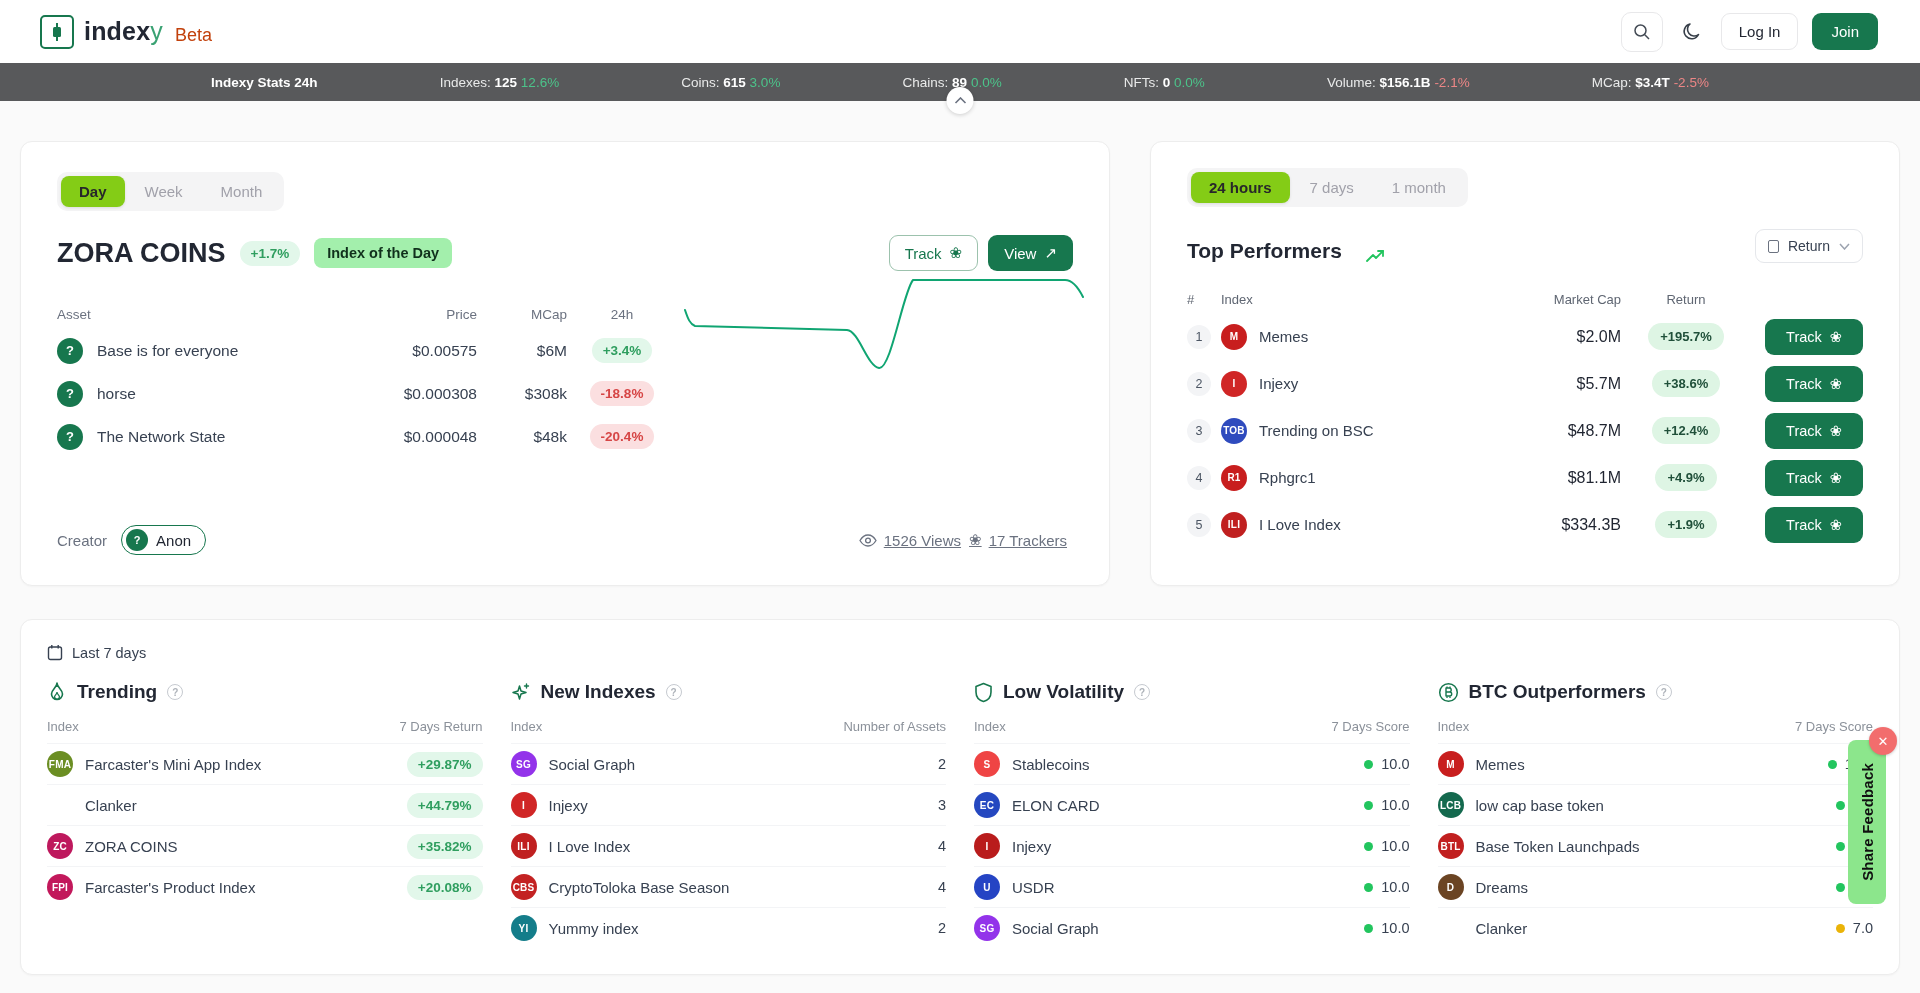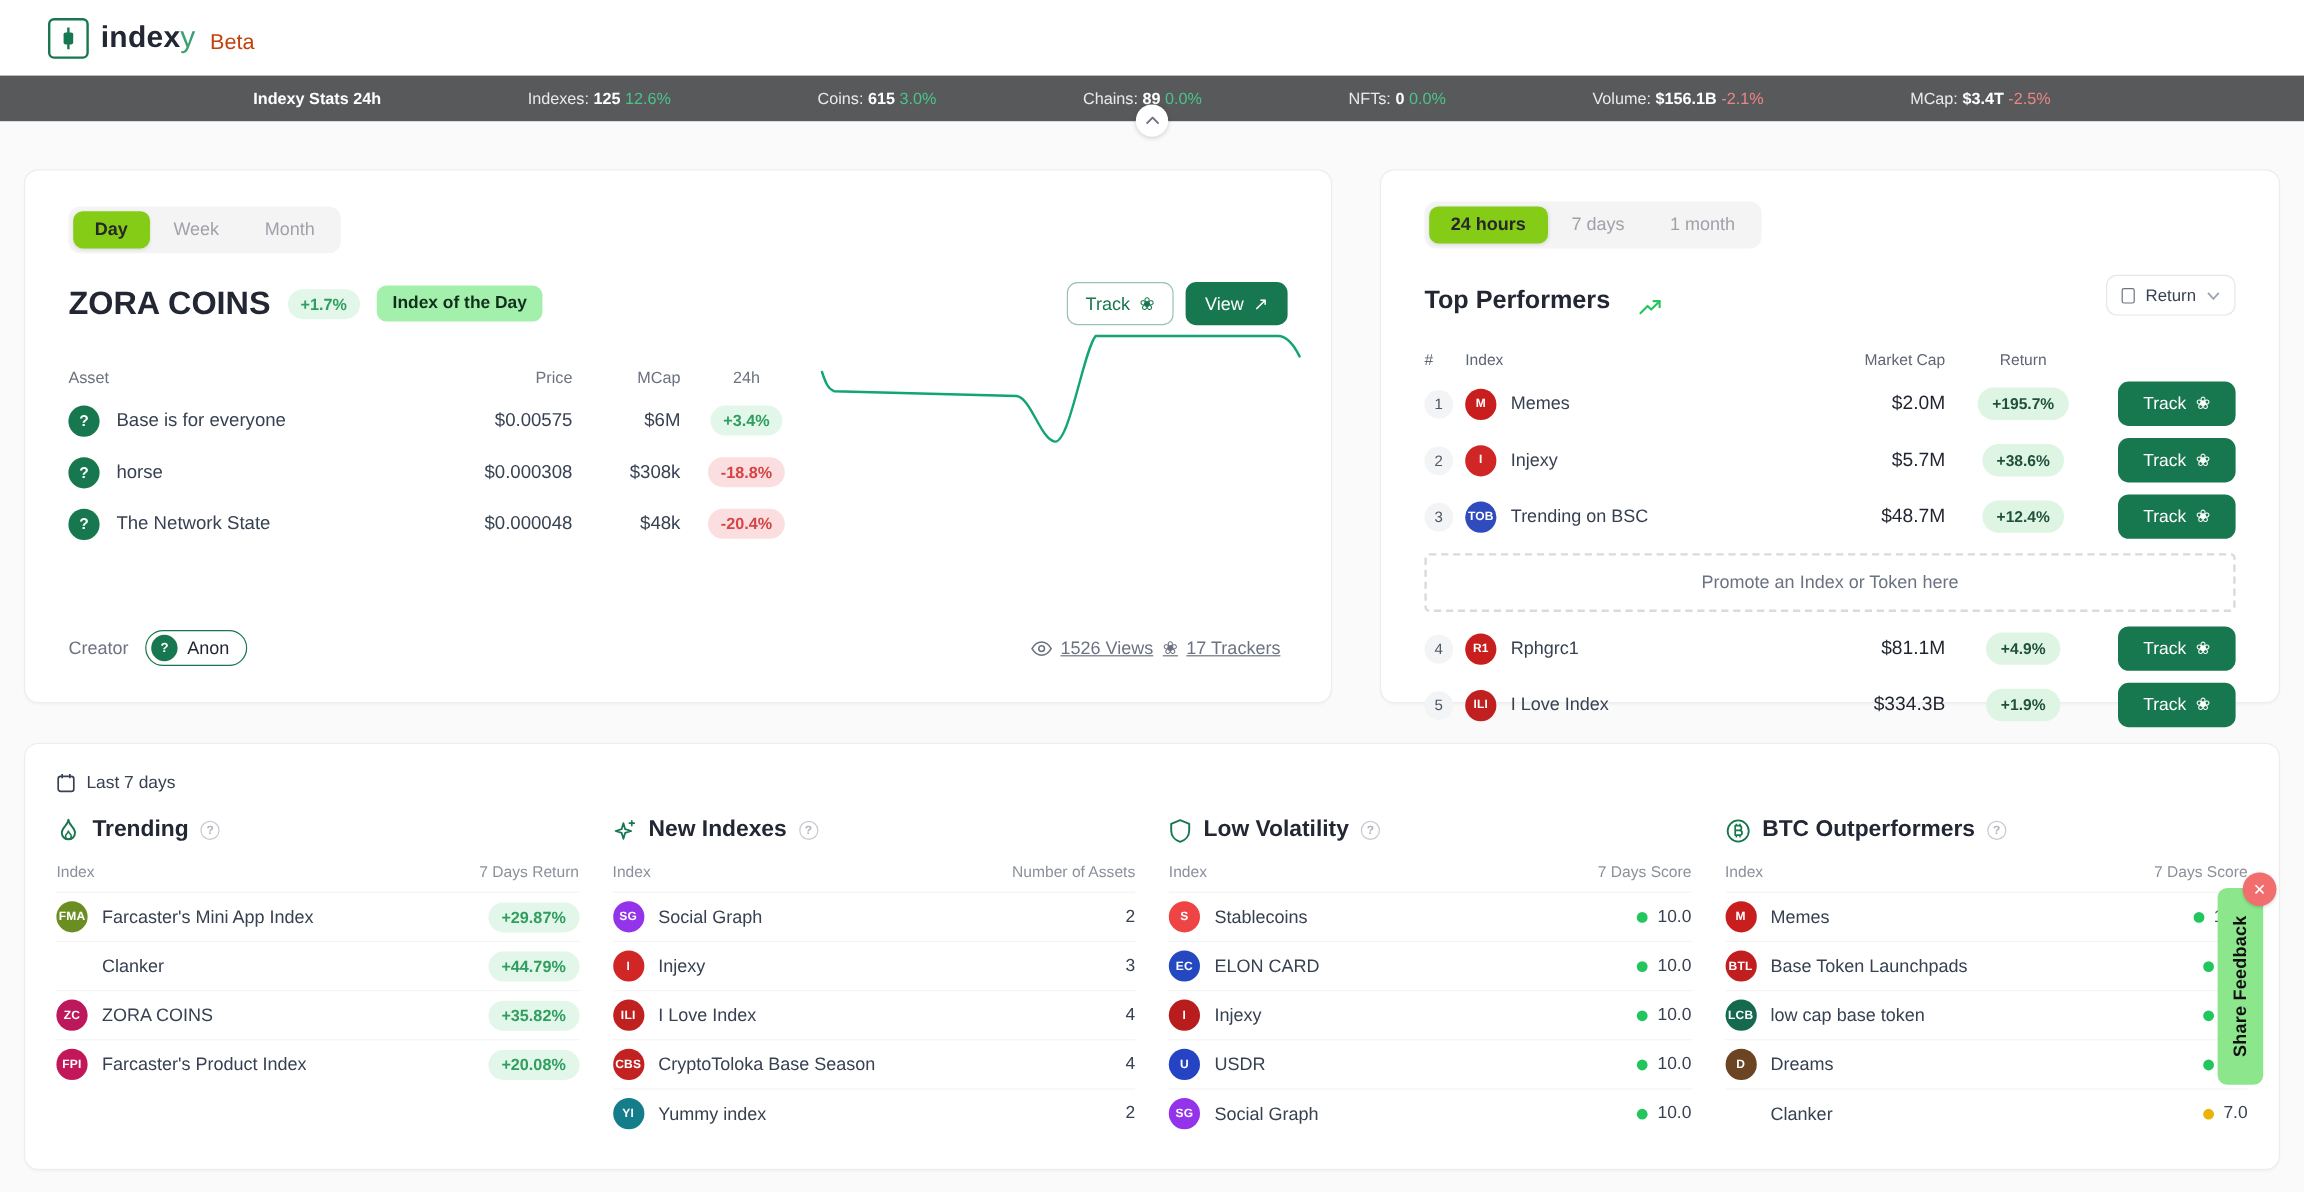--- a/index.html
+++ b/index.html
@@ -110,20 +110,39 @@
 <header class="topbar">
   <div class="logo">
     <span class="logo-box">
       <svg width="18" height="20" viewBox="0 0 18 20">
           <line x1="9" y1="1" x2="9" y2="19" stroke="#17774e" stroke-width="2"></line>
           <rect x="5" y="5" width="8" height="10" rx="1.5" fill="#17774e"></rect>
         </svg>
     </span>
     <span class="logo-text"><b>index</b><span class="y">y</span></span>
     <span class="logo-beta">Beta</span>
+  </div>
+  <div class="top-actions">
+    <button class="icon-btn">
+      <span>
+        <svg width="19" height="19" viewBox="0 0 19 19" fill="none">
+            <circle cx="8.5" cy="8.5" r="5.5" stroke="#444b55" stroke-width="1.5"></circle>
+            <line x1="12.8" y1="12.8" x2="17" y2="17" stroke="#444b55" stroke-width="1.5"></line>
+          </svg>
+      </span>
+    </button>
+    <button class="ghost-btn">
+      <span>
+        <svg width="22" height="22" viewBox="0 0 22 22" fill="none">
+            <path d="M17.5 13.5 A7.5 7.5 0 1 1 9 3 A6.2 6.2 0 0 0 17.5 13.5 Z" stroke="#373f49" stroke-width="1.6" stroke-linejoin="round"></path>
+          </svg>
+      </span>
+    </button>
+    <button class="login-btn">Log In</button>
+    <button class="join-btn">Join</button>
   </div>
 </header>
 
 <div class="statsbar">
   <span class="title">Indexy Stats 24h</span>
   <span class="stat"><span>Indexes:</span> <b>125</b> <span class="chg up">12.6%</span></span>
   <span class="stat"><span>Coins:</span> <b>615</b> <span class="chg up">3.0%</span></span>
   <span class="stat"><span>Chains:</span> <b>89</b> <span class="chg up">0.0%</span></span>
   <span class="stat"><span>NFTs:</span> <b>0</b> <span class="chg up">0.0%</span></span>
   <span class="stat"><span>Volume:</span> <b>$156.1B</b> <span class="chg down">-2.1%</span></span>
@@ -296,21 +315,20 @@
             <span>Trending on BSC</span>
           </span>
         <span class="tp-right">$48.7M</span>
         <span class="tp-center"><span class="ret-pill">+12.4%</span></span>
         <button class="track-btn">
             <span>Track</span>
             <span>❀</span>
           </button>
       </div>
 
-      <button class="promote">Promote an Index or Token here</button>
 
       <div class="tp-row">
         <span class="rank">4</span>
         <span class="idx-cell">
             <span class="avatar" style="background:#c81e1e">R1</span>
             <span>Rphgrc1</span>
           </span>
         <span class="tp-right">$81.1M</span>
         <span class="tp-center"><span class="ret-pill">+4.9%</span></span>
         <button class="track-btn">
@@ -503,33 +521,33 @@
       </div>
       <div class="sec-row">
           <span class="avatar" style="background:#c81e1e">M</span>
           <span>Memes</span>
           <span class="val score">
             <span class="dot" style="background:#22c55e"></span>
             <span>10.0</span>
           </span>
         </div>
       <div class="sec-row">
+          <span class="avatar" style="background:#14694e">LCB</span>
+          <span>low cap base token</span>
+          <span class="val score">
+            <span class="dot" style="background:#22c55e"></span>
+            <span>7.4</span>
+          </span>
+        </div>
+      <div class="sec-row">
           <span class="avatar" style="background:#c11f1f">BTL</span>
           <span>Base Token Launchpads</span>
           <span class="val score">
             <span class="dot" style="background:#22c55e"></span>
             <span>8.0</span>
-          </span>
-        </div>
-      <div class="sec-row">
-          <span class="avatar" style="background:#14694e">LCB</span>
-          <span>low cap base token</span>
-          <span class="val score">
-            <span class="dot" style="background:#22c55e"></span>
-            <span>7.4</span>
           </span>
         </div>
       <div class="sec-row">
           <span class="avatar" style="background:#6b4423">D</span>
           <span>Dreams</span>
           <span class="val score">
             <span class="dot" style="background:#22c55e"></span>
             <span>7.2</span>
           </span>
         </div>

